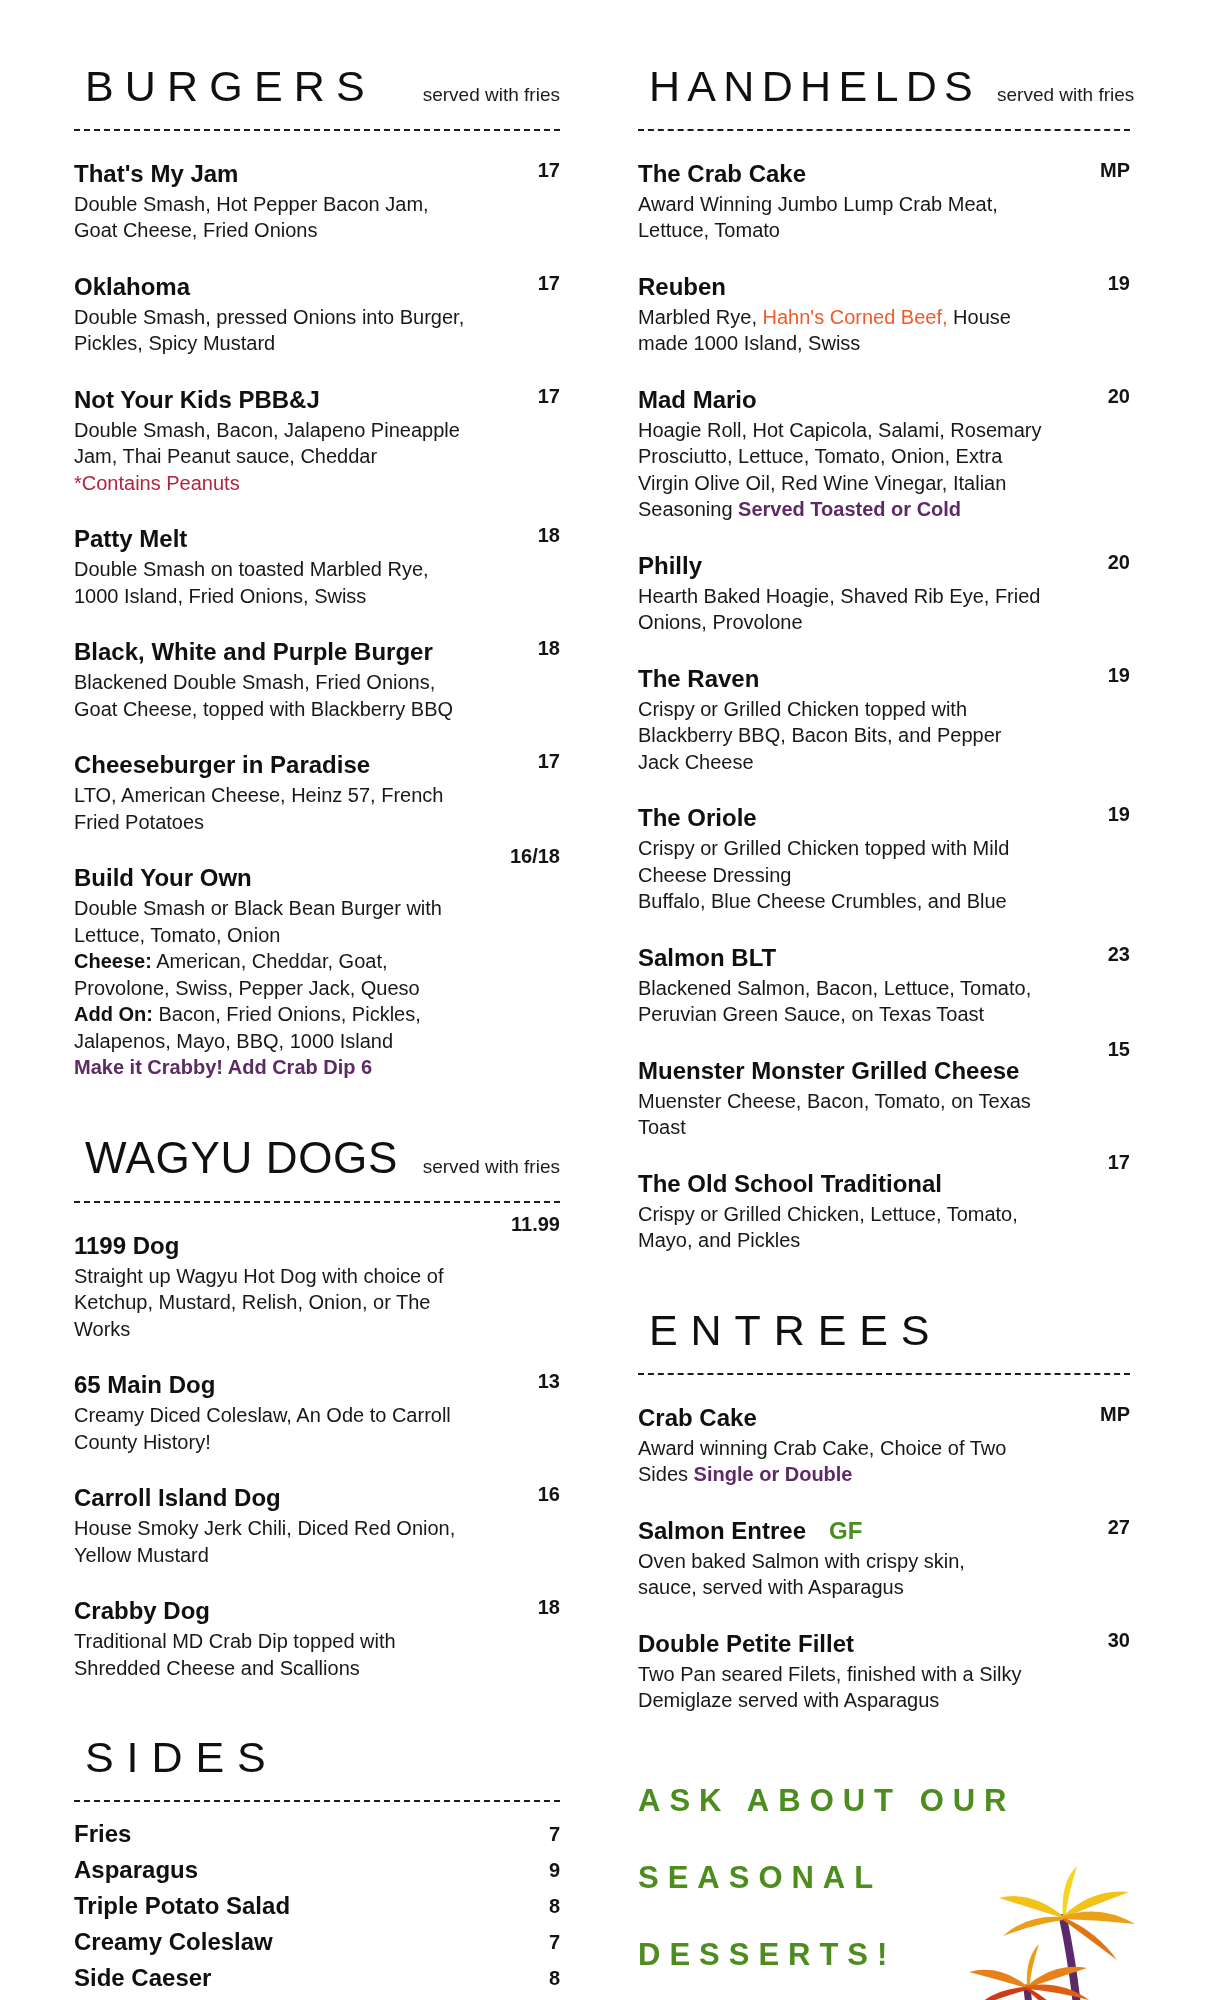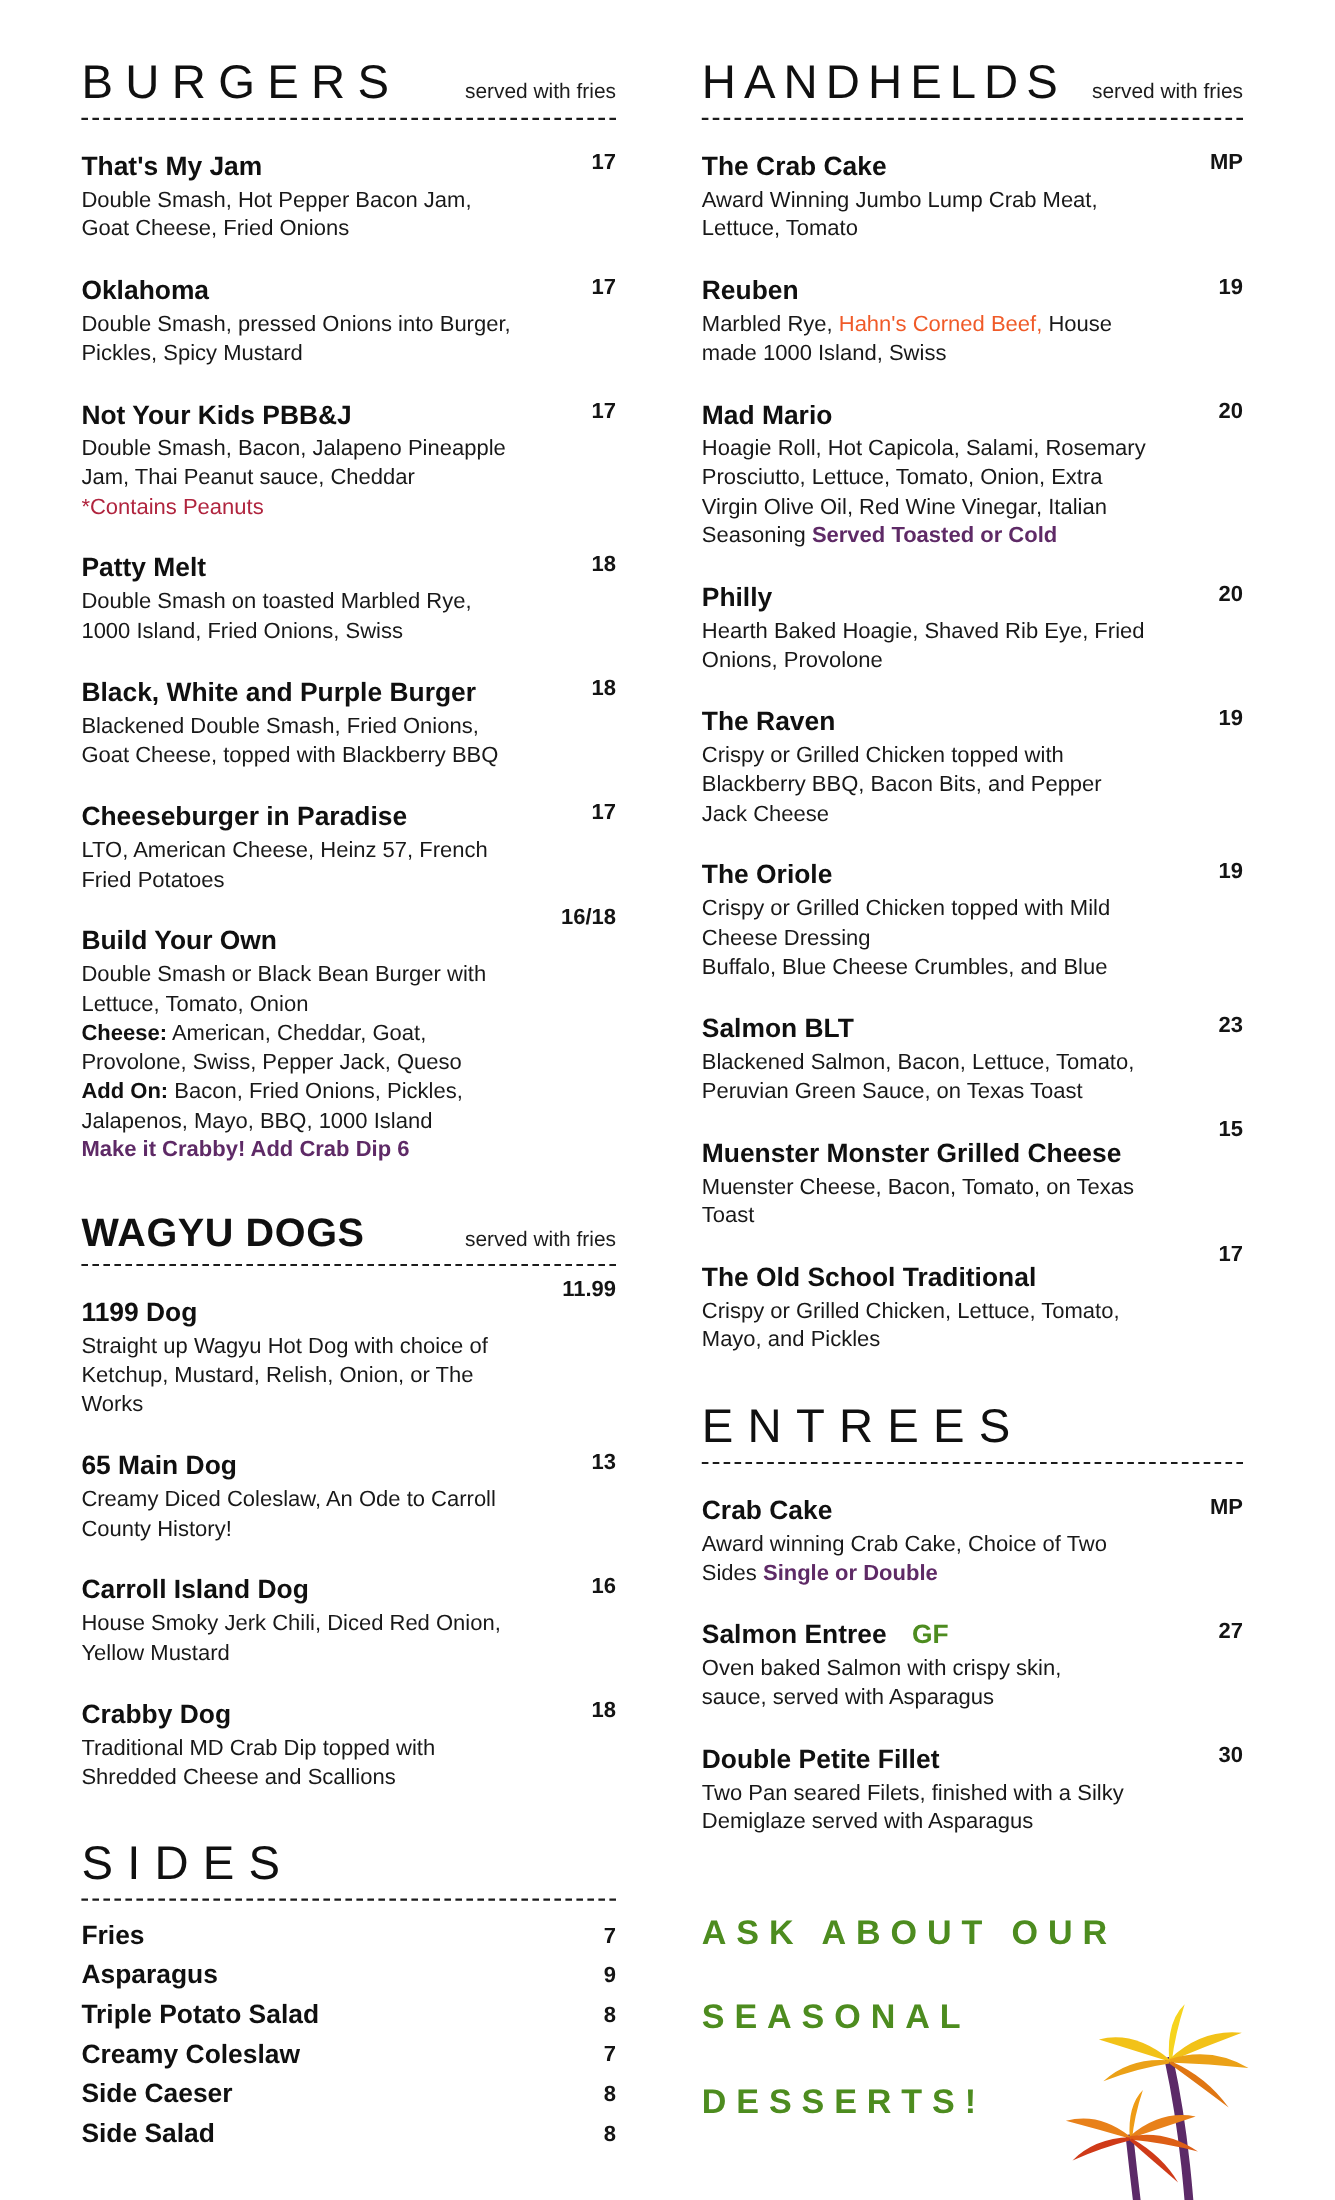--- a/index.html
+++ b/index.html
@@ -9,23 +9,23 @@
     -webkit-font-smoothing:antialiased;
   }
   .page{display:flex;gap:78px;padding:54px 86px 0 74px;box-sizing:border-box;}
   .col{flex:none;}
   .col-left{width:486px;}
   .col-right{width:492px;}
 
   .sec + .sec{margin-top:44px;}
   .sec-head{display:flex;justify-content:space-between;align-items:baseline;
     border-bottom:2px dashed #1c1c1c;padding-bottom:9px;}
-  .sec-title{margin:0;font-size:43px;font-weight:400;line-height:1.02;
+  .sec-title{margin:11px;font-size:43px;font-weight:400;line-height:1.02;
     letter-spacing:.26em;white-space:nowrap;color:#101010;}
-  .t-wagyu-dogs{letter-spacing:.015em;font-size:36px;font-weight:bold;}
+  .t-wagyu-dogs{letter-spacing:.015em;font-size:44px;}
   .t-handhelds{letter-spacing:.17em;}
   .t-sides{letter-spacing:.30em;}
   .t-entrees{letter-spacing:.30em;}
   .sec-sub{font-size:19px;color:#1c1c1c;white-space:nowrap;padding-left:6px;}
 
   .item{margin-top:29px;}
   .item-head{display:flex;justify-content:space-between;align-items:baseline;}
   .item-name{font-size:24px;font-weight:700;color:#101010;}
   .badge{margin-left:23px;}
   .item-price{font-size:20px;font-weight:700;transform:translateY(-5px);}

